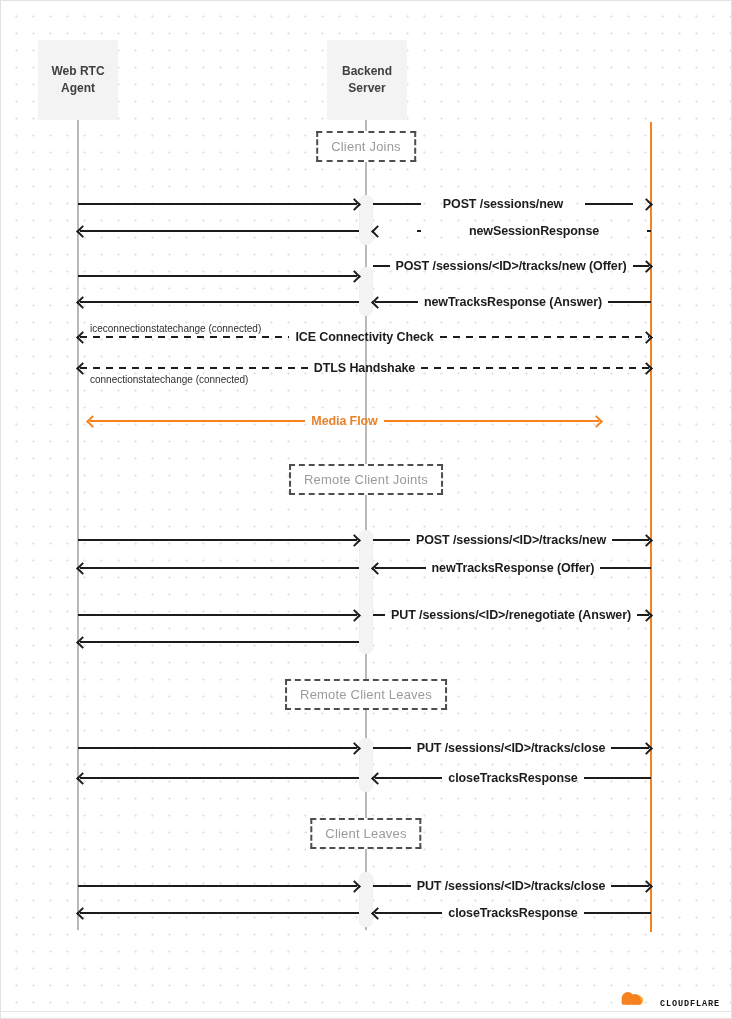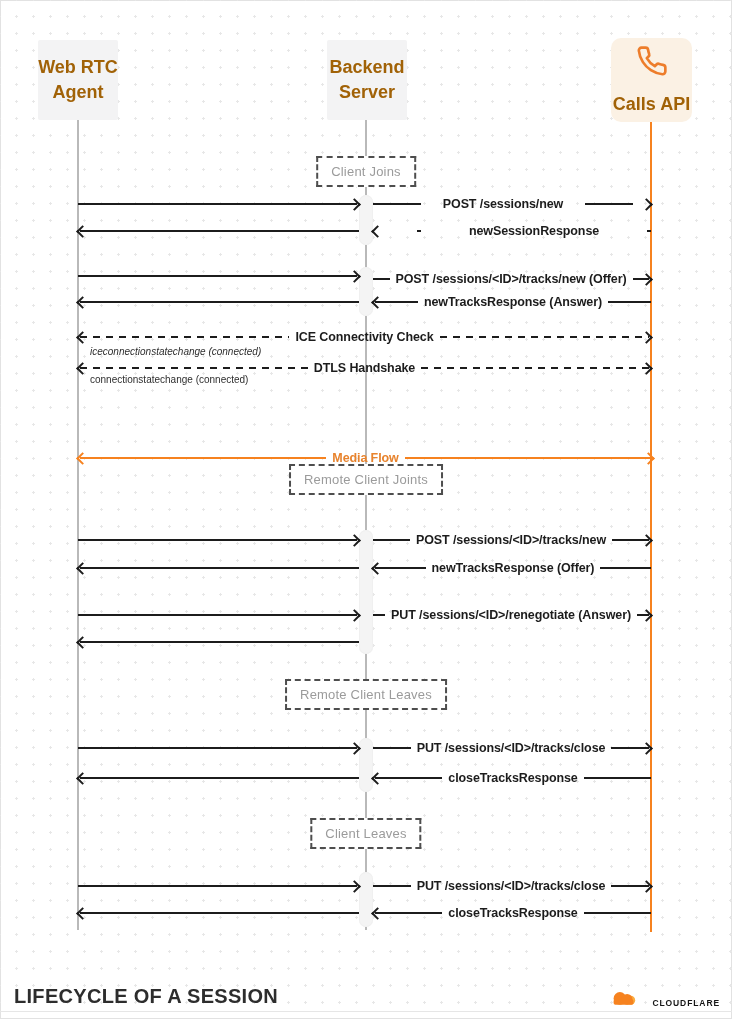--- a/index.html
+++ b/index.html
@@ -19,21 +19,21 @@
   }
   .dots{
     position:absolute;left:0;top:0;width:732px;height:1012px;
     background-image:radial-gradient(#e7e7e7 1.1px,transparent 1.3px);
     background-size:17px 17px;background-position:8px 8px;
     border-bottom:1px solid #e6e6e6;
   }
   
   .actor{
     position:absolute;display:flex;align-items:center;justify-content:center;text-align:center;
-    background:var(--box-gray);color:#a16207;font-weight:bold;font-size:18px;line-height:1.4;
+    background:var(--box-gray);color:#404040;font-weight:bold;font-size:12px;line-height:1.4;
     border-radius:2px;z-index:4;
   }
   .actor.calls{
     background:var(--calls-bg);border-radius:10px;flex-direction:column;gap:7px;padding-top:2px;
   }
   
   .life{position:absolute;width:2px;background:var(--gray-line);z-index:1;}
   .life.orange{width:2.5px;background:var(--orange);}
   
   .act{
@@ -58,21 +58,21 @@
   .msg.orange .chev.r,.msg.orange .chev.l{border-color:var(--orange);}
   .msg.orange .mlabel{color:var(--orange-text);}
   
   .note{position:absolute;left:90px;font-size:10px;color:#2e2e2e;z-index:3;white-space:nowrap;}
   
   .title{
     position:absolute;left:14px;top:985px;font-size:20px;font-weight:bold;color:#2d2d2d;
     letter-spacing:.3px;z-index:5;
   }
   .brand{
-    position:absolute;right:12px;top:988px;display:flex;align-items:flex-end;gap:15px;z-index:5;
+    position:absolute;right:12px;top:988px;display:flex;align-items:flex-end;gap:15px;z-index:5;font-family:Liberation Mono, monospace;
   }
   .brand-word{font-size:8.5px;font-weight:bold;color:#161616;letter-spacing:.9px;padding-bottom:3px;}
   .phone-svg{width:32px;height:32px;}
 </style>
 </head>
 <body>
 
 <div class="page">
   <div class="dots"></div>
 
@@ -85,30 +85,22 @@
   <div class="act" style="top:530px;height:124px;"></div>
   <div class="act" style="top:738px;height:54px;"></div>
   <div class="act" style="top:872px;height:55px;"></div>
 
   <div class="actor" style="left:38px;top:40px;width:80px;height:80px;">
     <span>Web RTC Agent</span>
   </div>
   <div class="actor" style="left:327px;top:40px;width:80px;height:80px;">
     <span>Backend Server</span>
   </div>
-  <div class="actor calls" style="left:611px;top:38px;width:81px;height:84px;">
-    <span>
-      <svg class="phone-svg" viewBox="0 0 24 24" fill="none" stroke="#ED7D2B" stroke-width="2" stroke-linecap="round" stroke-linejoin="round">
-        <path d="M22 16.92v3a2 2 0 0 1-2.18 2 19.79 19.79 0 0 1-8.63-3.07 19.5 19.5 0 0 1-6-6 19.79 19.79 0 0 1-3.07-8.67A2 2 0 0 1 4.11 2h3a2 2 0 0 1 2 1.72 12.84 12.84 0 0 0 .7 2.81 2 2 0 0 1-.45 2.11L8.09 9.91a16 16 0 0 0 6 6l1.27-1.27a2 2 0 0 1 2.11-.45 12.84 12.84 0 0 0 2.81.7A2 2 0 0 1 22 16.92z"></path>
-      </svg>
-    </span>
-    <span>Calls API</span>
-  </div>
-
-  <div class="phase" style="top:156px;text-align:right;">
+
+  <div class="phase" style="top:131px;text-align:right;">
     <span>Client Joins</span>
   </div>
   <div class="phase" style="top:679px;">
     <span>Remote Client Leaves</span>
   </div>
   <div class="phase" style="top:464px;">
     <span>Remote Client Joints</span>
   </div>
   <div class="phase" style="top:818px;">
     <span>Client Leaves</span>
@@ -133,21 +125,21 @@
     <span class="chev l"></span>
       <span class="seg"></span>
     <span class="mlabel">newSessionResponse</span>
     <span class="seg"></span>
   </div>
 
   <div class="msg" style="left:78px;top:270px;width:281px;">
     <span class="seg"></span>
       <span class="chev r"></span>
   </div>
-  <div class="msg" style="left:373px;top:273px;width:278px;">
+  <div class="msg" style="left:373px;top:260px;width:278px;">
     <span class="seg"></span>
     <span class="mlabel">POST /sessions/&lt;ID&gt;/tracks/new (Offer)</span>
     <span class="seg"></span>
       <span class="chev r"></span>
   </div>
 
   <div class="msg" style="left:78px;top:296px;width:281px;">
     <span class="chev l"></span>
       <span class="seg"></span>
   </div>
@@ -158,32 +150,32 @@
     <span class="seg"></span>
   </div>
 
   <div class="msg" style="left:78px;top:331px;width:573px;">
     <span class="chev l"></span>
       <span class="seg d"></span>
     <span class="mlabel">ICE Connectivity Check</span>
     <span class="seg d"></span>
       <span class="chev r"></span>
   </div>
-  <div class="note" style="top:346px;font-style:italic;">iceconnectionstatechange (connected)</div>
+  <div class="note" style="top:323px;">iceconnectionstatechange (connected)</div>
 
   <div class="msg" style="left:78px;top:362px;width:573px;">
     <span class="chev l"></span>
       <span class="seg d"></span>
     <span class="mlabel">DTLS Handshake</span>
     <span class="seg d"></span>
       <span class="chev r"></span>
   </div>
   <div class="note" style="top:374px;">connectionstatechange (connected)</div>
 
-  <div class="msg orange" style="left:78px;top:415px;width:575px;margin-top:37px;">
+  <div class="msg orange" style="left:88px;top:415px;width:513px;">
     <span class="chev l"></span>
       <span class="seg"></span>
     <span class="mlabel">Media Flow</span>
     <span class="seg"></span>
       <span class="chev r"></span>
   </div>
 
   <div class="msg" style="left:78px;top:534px;width:281px;">
     <span class="seg"></span>
       <span class="chev r"></span>
@@ -259,21 +251,20 @@
     <span class="chev l"></span>
       <span class="seg"></span>
   </div>
   <div class="msg" style="left:373px;top:907px;width:278px;">
     <span class="chev l"></span>
       <span class="seg"></span>
     <span class="mlabel">closeTracksResponse</span>
     <span class="seg"></span>
   </div>
 
-  <div class="title">LIFECYCLE OF A SESSION</div>
   <div class="brand">
     <span>
       <svg width="27" height="19" viewBox="0 0 30 20">
         <circle cx="23" cy="13" r="5" fill="#FBAD41"></circle>
         <circle cx="11" cy="11" r="7" fill="#F6821F"></circle>
         <circle cx="19" cy="12" r="6" fill="#F6821F"></circle>
         <rect x="4" y="12" width="22" height="6" rx="2" fill="#F6821F"></rect>
       </svg>
     </span>
     <span class="brand-word">CLOUDFLARE</span>

